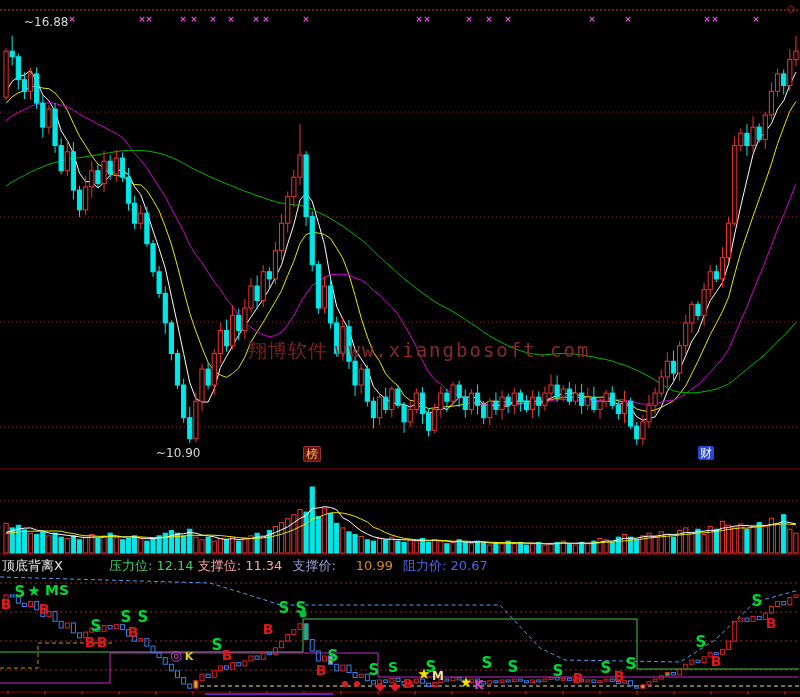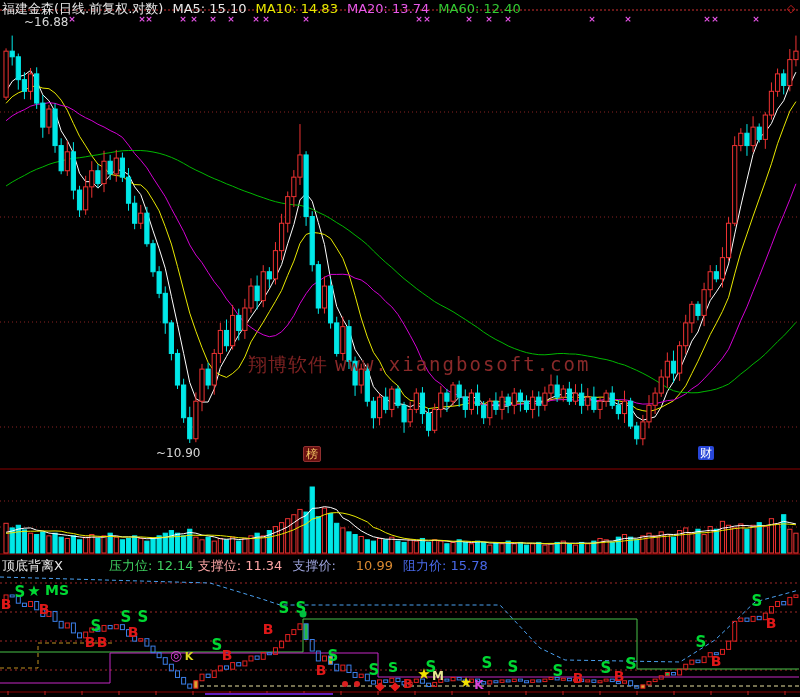--- a/index.html
+++ b/index.html
@@ -8,21 +8,21 @@
   svg{position:absolute;left:0;top:0;z-index:1;}
   .lbl{position:absolute;z-index:3;font-size:13px;line-height:15px;white-space:nowrap;}
   .row{display:flex;align-items:flex-start;}
   .g8>*{margin-right:9px;}
   .c-w{color:#e8e8e8}.c-y{color:#e8e800}.c-m{color:#e858e8}.c-g{color:#33cc33}
   .c-pres{color:#3fd060}.c-sup{color:#fca5a5}.c-splb{color:#9aa0d8}.c-spvl{color:#d88830}.c-res{color:#4868e8}
   .small{font-size:12px;color:#d8d8d8}
   .badge{position:absolute;z-index:3;font-size:12px;line-height:14px;padding:0 2px;border-radius:2px;}
   .badge-l{background:#6a1010;color:#f0c060;border:1px solid #913030;}
   .badge-r{background:#2846d8;color:#ffffff;}
-  .wm{position:absolute;z-index:2;left:248px;top:352px;font-size:19px;color:#7e2222;letter-spacing:1px;}
+  .wm{position:absolute;z-index:2;left:248px;top:338px;font-size:19px;color:#7e2222;letter-spacing:1px;}
   .wm .url{font-family:"DejaVu Sans Mono","Liberation Mono",monospace;letter-spacing:2px;color:#892929;}
   .hdr-main{left:2px;top:1px;}
   .hdr-vol{left:2px;top:470px;}
   .hdr-ind{left:2px;top:558px;}
   .hdr-ind .name{margin-right:46px;}
 </style>
 </head>
 <body>
 
 <div class="screen">
@@ -656,42 +656,35 @@
       <line x1="563" y1="691" x2="563" y2="695" stroke="#c02020" stroke-width="1" stroke-dasharray="none"></line>
       <line x1="600" y1="691" x2="600" y2="695" stroke="#c02020" stroke-width="1" stroke-dasharray="none"></line>
       <line x1="637" y1="691" x2="637" y2="695" stroke="#c02020" stroke-width="1" stroke-dasharray="none"></line>
       <line x1="674" y1="691" x2="674" y2="695" stroke="#c02020" stroke-width="1" stroke-dasharray="none"></line>
       <line x1="711" y1="691" x2="711" y2="695" stroke="#c02020" stroke-width="1" stroke-dasharray="none"></line>
       <line x1="748" y1="691" x2="748" y2="695" stroke="#c02020" stroke-width="1" stroke-dasharray="none"></line>
       <line x1="785" y1="691" x2="785" y2="695" stroke="#c02020" stroke-width="1" stroke-dasharray="none"></line>
       <line x1="205" y1="694" x2="333" y2="694" stroke="#6020c0" stroke-width="2" stroke-dasharray="none"></line>
     </svg>
 
-  <div class="lbl row g8 hdr-main">
-    <span class="c-w">福建金森(日线.前复权.对数)</span>
-    <span class="c-w">MA5: 15.10</span>
-    <span class="c-y">MA10: 14.83</span>
-    <span class="c-m">MA20: 13.74</span>
-    <span class="c-g">MA60: 12.40</span>
-  </div>
 
   <div class="lbl small" style="left:24px;top:15px;">~16.88</div>
   <div class="lbl small" style="left:156px;top:446px;">~10.90</div>
 
   <div class="badge badge-l" style="left:303px;top:446px;">榜</div>
   <div class="badge badge-r" style="left:698px;top:446px;">财</div>
 
   <div class="wm">
     <span>翔博软件</span>
     <span class="url">www.xiangbosoft.com</span>
   </div>
 
 
   <div class="lbl row hdr-ind">
     <span class="c-w name">顶底背离X</span>
     <span class="c-pres" style="margin-right:4px">压力位: 12.14</span>
     <span class="c-sup" style="margin-right:10px">支撑位: 11.34</span>
     <span class="c-splb" style="margin-right:20px">支撑价:</span>
     <span class="c-spvl" style="margin-right:10px">10.99</span>
-    <span class="c-res">阻力价: 15.78</span>
+    <span class="c-res">阻力价: 20.67</span>
   </div>
 
 </div>
 
 </body></html>

